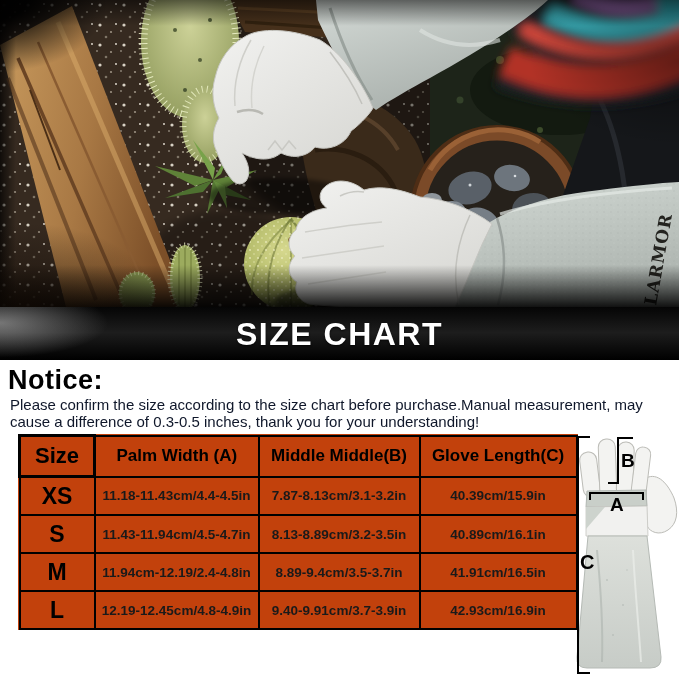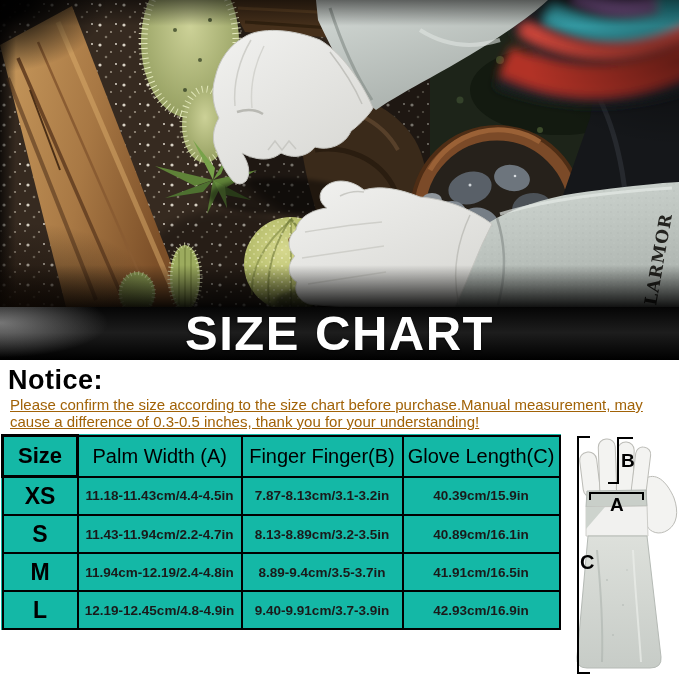--- a/index.html
+++ b/index.html
@@ -19,29 +19,29 @@
       linear-gradient(90deg, rgba(0,0,0,.7) 0, rgba(0,0,0,0) 16px),
       linear-gradient(0deg, rgba(0,0,0,.9) 0, rgba(0,0,0,0) 42px);
   }
   .banner{
     width:679px;height:53px;display:flex;align-items:center;justify-content:center;
     background:
       radial-gradient(150px 48px at 0% 30%, rgba(215,215,215,.5), rgba(0,0,0,0) 72%),
       linear-gradient(180deg,#050505 0%,#1d1d1d 48%,#000 100%);
   }
   .banner-title{
-    color:#fff;font-size:49px;font-weight:bold;letter-spacing:1.5px;line-height:1;
+    color:#fff;font-size:32px;font-weight:bold;letter-spacing:1.5px;line-height:1;
     text-shadow:0 1px 2px rgba(0,0,0,.8);
   }
   .lower{position:relative;width:679px;height:316px;background:#fff;padding-left:8px;}
   .notice-heading{position:absolute;left:8px;top:5px;font-size:27px;font-weight:bold;letter-spacing:.5px;}
-  .notice-body{position:absolute;left:10px;top:37px;width:658px;font-size:15px;line-height:16.5px;color:#a16207;text-decoration:underline;}
-  table.size-table{position:absolute;left:1px;top:74px;border-collapse:collapse;table-layout:fixed;width:557px;background:#14b8a6;}
+  .notice-body{position:absolute;left:10px;top:37px;width:658px;font-size:15px;line-height:16.5px;color:#0f172a;}
+  table.size-table{position:absolute;left:18px;top:74px;border-collapse:collapse;table-layout:fixed;width:557px;background:#c2410c;}
   .size-table th,.size-table td{border:2px solid #000;text-align:center;vertical-align:middle;padding:0;font-weight:bold;}
-  .size-table thead th{height:38px;font-size:20px;font-weight:normal;color:#000;}
+  .size-table thead th{height:38px;font-size:17px;font-weight:bold;color:#000;}
   .size-table thead th.size-h{font-size:22px;font-weight:bold;border-width:3px;}
   .size-table tbody td{height:36px;font-size:13.5px;color:#1a1a1a;margin-left:14px;}
   .size-table tbody td.size-cell{font-size:23px;font-weight:bold;color:#000;}
   .diagram{position:absolute;left:567px;top:70px;width:112px;height:246px;}
 </style>
 </head>
 <body>
 
 <div class="photo">
   <svg width="679" height="307" viewBox="0 0 679 307" aria-hidden="true">
@@ -262,34 +262,34 @@
     <colgroup>
       <col style="width:75px">
         <col style="width:164px">
         <col style="width:161px">
         <col style="width:157px">
     </colgroup>
     <thead>
       <tr>
         <th class="size-h">Size</th>
         <th>Palm Width (A)</th>
-        <th>Finger Finger(B)</th>
+        <th>Middle Middle(B)</th>
         <th>Glove Length(C)</th>
       </tr>
     </thead>
     <tbody>
       <tr>
         <td class="size-cell">XS</td>
         <td>11.18-11.43cm/4.4-4.5in</td>
         <td>7.87-8.13cm/3.1-3.2in</td>
         <td>40.39cm/15.9in</td>
       </tr>
       <tr>
         <td class="size-cell">S</td>
-        <td>11.43-11.94cm/2.2-4.7in</td>
+        <td>11.43-11.94cm/4.5-4.7in</td>
         <td>8.13-8.89cm/3.2-3.5in</td>
         <td>40.89cm/16.1in</td>
       </tr>
       <tr>
         <td class="size-cell">M</td>
         <td>11.94cm-12.19/2.4-4.8in</td>
         <td>8.89-9.4cm/3.5-3.7in</td>
         <td>41.91cm/16.5in</td>
       </tr>
       <tr>

